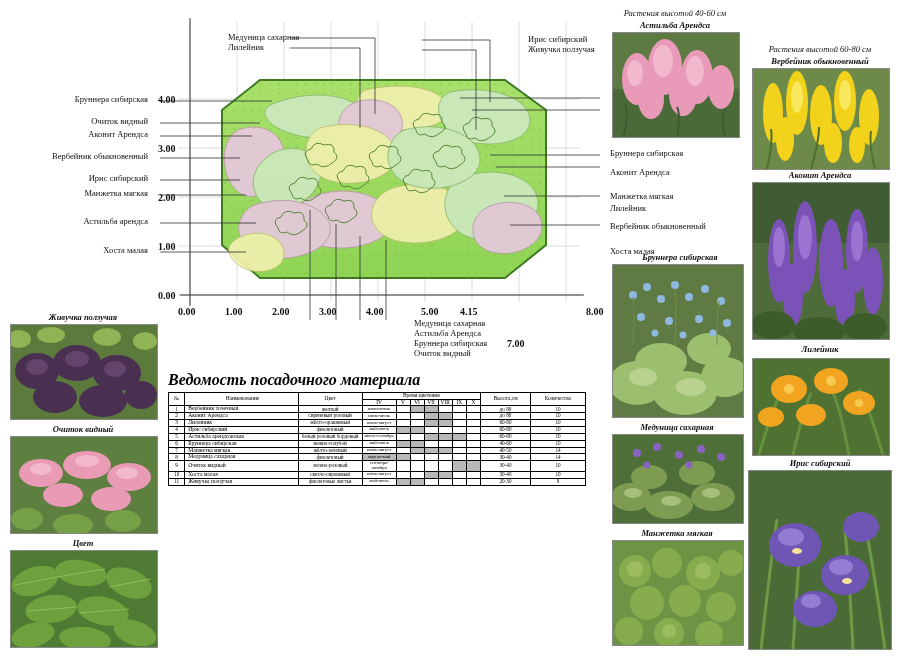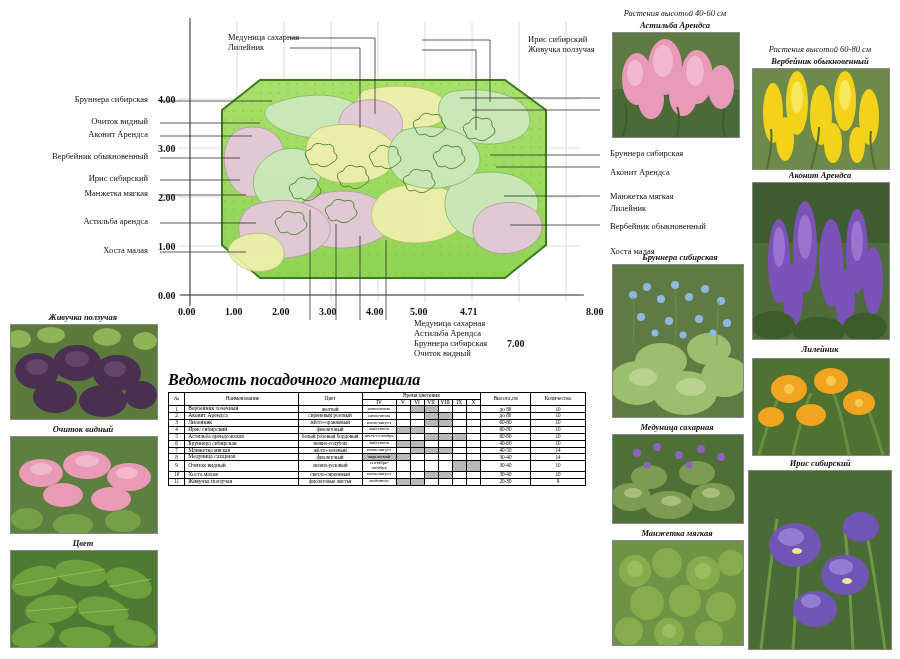--- a/index.html
+++ b/index.html
@@ -137,22 +137,22 @@
       <line x1="226" y1="352" x2="252" y2="352"></line>
     </g>
   </svg>
 
   
   <div class="axis-label" style="left:18px;top:296px;">0.00</div>
   <div class="axis-label" style="left:65px;top:296px;">1.00</div>
   <div class="axis-label" style="left:112px;top:296px;">2.00</div>
   <div class="axis-label" style="left:159px;top:296px;">3.00</div>
   <div class="axis-label" style="left:206px;top:296px;">4.00</div>
-  <div class="axis-label" style="left:250px;top:296px;">5.00</div>
-  <div class="axis-label" style="left:300px;top:296px;">4.71</div>
+  <div class="axis-label" style="left:261px;top:296px;">5.00</div>
+  <div class="axis-label" style="left:300px;top:296px;">4.15</div>
   <div class="axis-label" style="left:347px;top:296px;margin-top:32px;">7.00</div>
   <div class="axis-label" style="left:394px;top:296px;margin-left:32px;">8.00</div>
 
   
   <div class="axis-label" style="left:-2px;top:280px;">0.00</div>
   <div class="axis-label" style="left:-2px;top:231px;">1.00</div>
   <div class="axis-label" style="left:-2px;top:182px;">2.00</div>
   <div class="axis-label" style="left:-2px;top:133px;">3.00</div>
   <div class="axis-label" style="left:-2px;top:84px;">4.00</div>
 </div>

